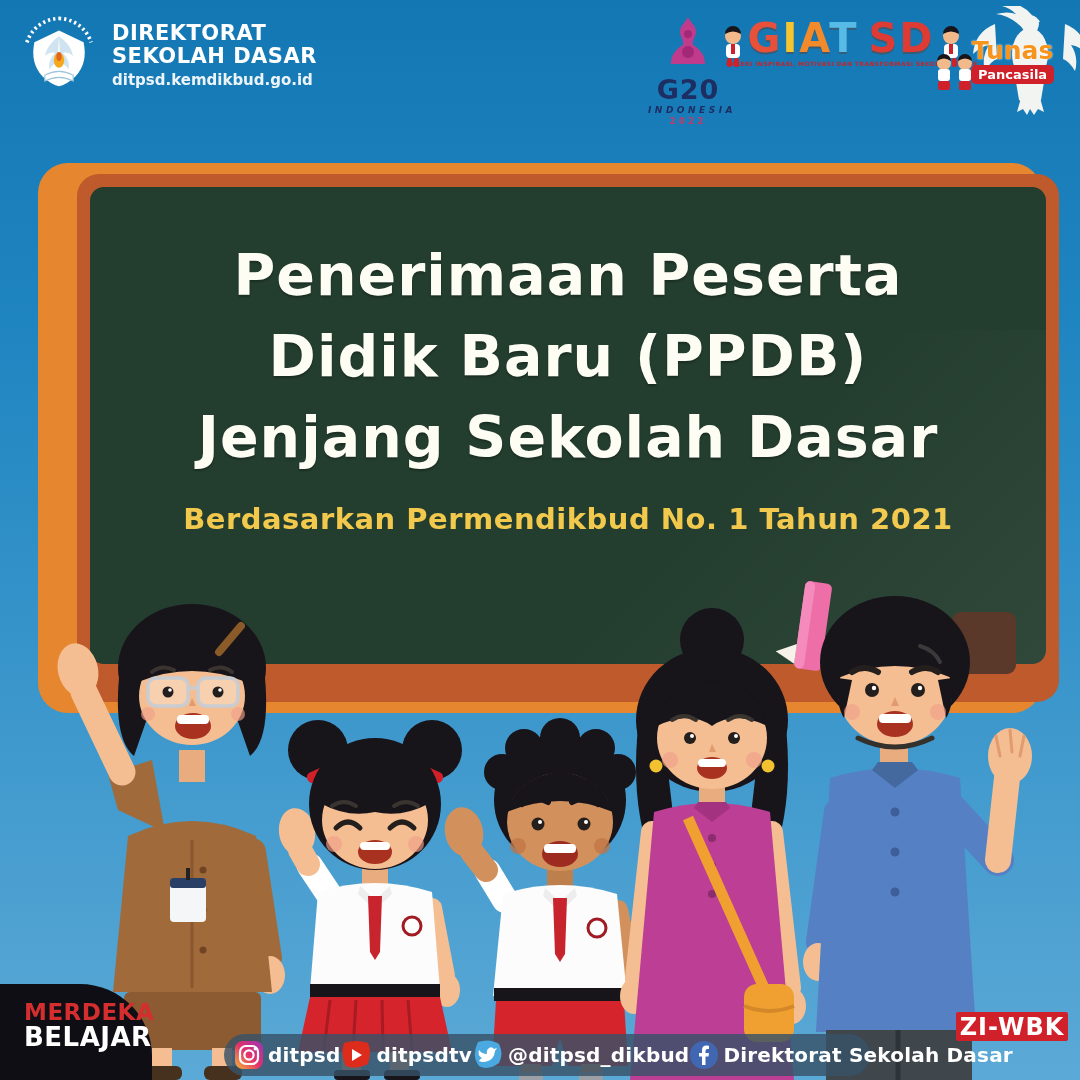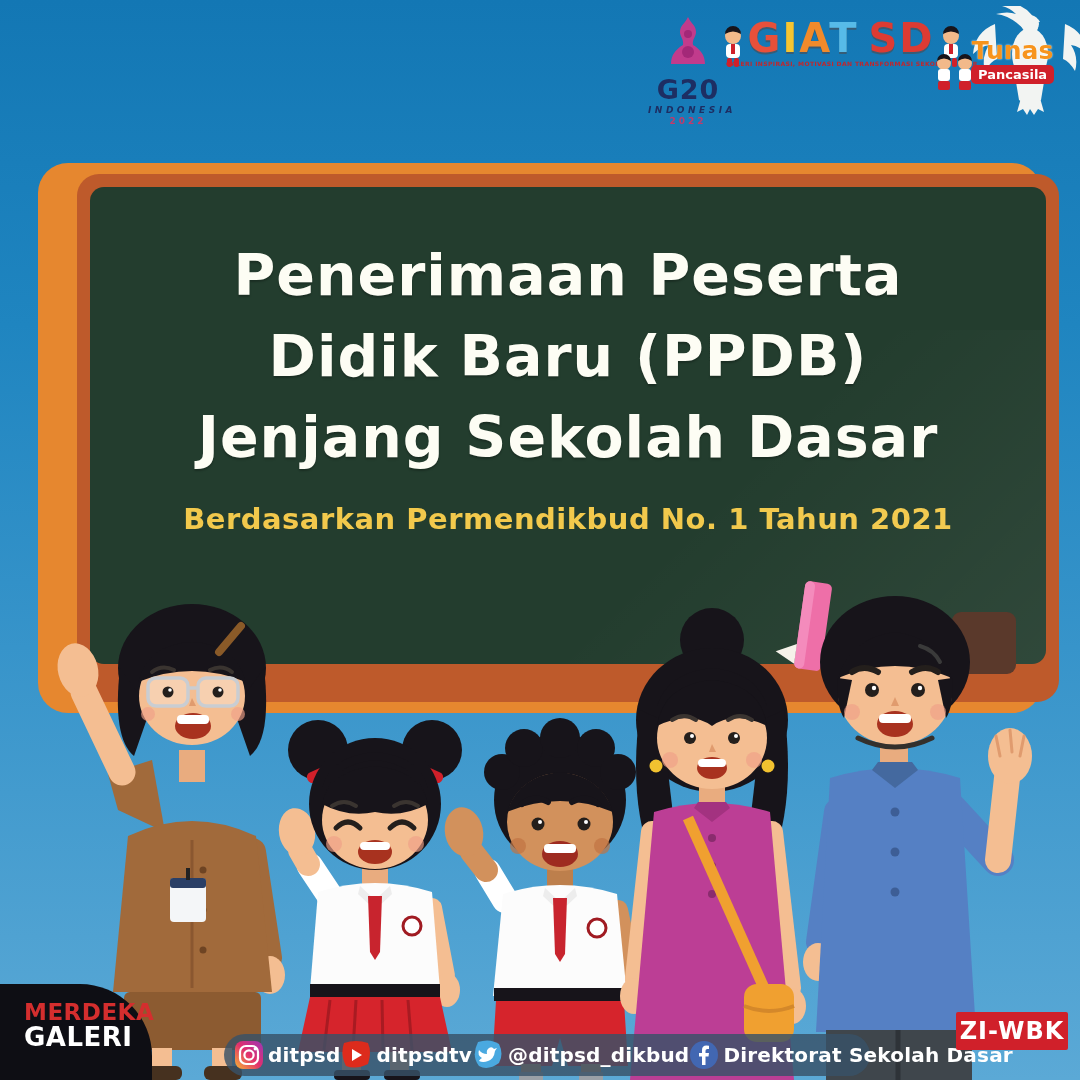--- a/index.html
+++ b/index.html
@@ -44,28 +44,45 @@
   .merdeka{position:absolute;left:0;bottom:0;width:152px;height:96px;background:#0E0E14;
     border-top-right-radius:72px;z-index:6;padding:16px 0 0 24px;box-sizing:border-box;line-height:1.05;}
   .merdeka .m1{color:#D42E2E;font-weight:bold;font-size:23px;letter-spacing:.5px;}
   .merdeka .m2{color:#FFFFFF;font-weight:bold;font-size:26px;letter-spacing:.5px;}
   .social-bar{position:absolute;left:224px;top:1034px;width:646px;height:42px;z-index:5;
     background:rgba(56,82,104,.82);border-radius:21px;display:flex;align-items:center;
     justify-content:space-evenly;padding:0 10px;box-sizing:border-box;}
   .social-item{display:flex;align-items:center;gap:4px;}
   .social-item .handle{color:#fff;font-weight:bold;font-size:20px;letter-spacing:.2px;white-space:nowrap;}
   .social-item svg{display:block}
-  .ziwbk{position:absolute;left:956px;top:1012px;width:112px;height:38px;background:#D0202A;z-index:6;
+  .ziwbk{position:absolute;left:956px;top:1012px;width:112px;height:29px;background:#D0202A;z-index:6;
     display:flex;align-items:center;justify-content:center;color:#fff;font-weight:bold;font-size:24px;letter-spacing:1px;border-radius:2px;}
 </style>
 </head>
 <body>
 
 <div class="poster">
 
+  <div class="hdr-left">
+    <svg width="82" height="86" viewBox="0 0 110 110">
+      <path d="M55,6 A46,46 0 0 1 98,38" stroke="#fff" stroke-width="5" fill="none" stroke-dasharray="3 4"></path>
+      <path d="M12,38 A46,46 0 0 1 55,6" stroke="#fff" stroke-width="5" fill="none" stroke-dasharray="3 4"></path>
+      <path d="M55,22 L22,38 Q16,66 33,84 Q46,96 55,97 Q64,96 77,84 Q94,66 88,38 Z" fill="#fff"></path>
+      <path d="M55,30 Q40,40 36,56 Q44,50 50,52 Q40,62 42,74 Q48,66 53,66 Z" fill="#CFE4F0"></path>
+      <path d="M55,30 Q70,40 74,56 Q66,50 60,52 Q70,62 68,74 Q62,66 57,66 Z" fill="#CFE4F0"></path>
+      <ellipse cx="55" cy="62" rx="7" ry="10" fill="#F5A81C"></ellipse>
+      <ellipse cx="55" cy="57" rx="3.5" ry="6" fill="#E2641E"></ellipse>
+      <path d="M36,82 Q55,72 74,82 L74,90 Q55,80 36,90 Z" fill="#fff" stroke="#9CC3DA" stroke-width="1.5"></path>
+    </svg>
+    <div class="kemdikbud-text">
+      <div class="l1">DIREKTORAT</div>
+      <div class="l2">SEKOLAH DASAR</div>
+      <div class="web">ditpsd.kemdikbud.go.id</div>
+    </div>
+  </div>
 
   <div class="g20">
     <svg width="44" height="58" viewBox="0 0 44 58" style="display:block;margin:0 auto">
       <path d="M22,1 C19,8 14,9 14,16 C14,21 18,23 17,29 C10,33 5,39 5,48 L39,48 C39,39 34,33 27,29 C26,23 30,21 30,16 C30,9 25,8 22,1 Z" fill="#C13B8C"></path>
       <circle cx="22" cy="18" r="4" fill="#A32878"></circle>
       <circle cx="22" cy="36" r="6" fill="#A32878"></circle>
     </svg>
     <div class="gname">G20</div>
     <div class="gcountry">INDONESIA</div>
     <div class="gyear">2022</div>
@@ -332,21 +349,21 @@
         <circle cx="938" cy="152" r="8" fill="#F0A087" opacity=".65"></circle>
       <path d="M891,146 L899,146 L895,137 Z" fill="#E09B6E"></path>
       <ellipse cx="895" cy="164" rx="18" ry="13" fill="#A8321F"></ellipse>
       <rect x="879" y="154" width="32" height="9" rx="4" fill="#fff"></rect>
       <path d="M858,178 Q895,196 932,178" stroke="#34302C" stroke-width="5" fill="none" stroke-linecap="round"></path>
     </g>
   </svg>
 
   <div class="merdeka">
     <div class="m1">MERDEKA</div>
-    <div class="m2">GALERI</div>
+    <div class="m2">BELAJAR</div>
   </div>
 
   <div class="social-bar">
     <div class="social-item">
       <svg width="30" height="30" viewBox="0 0 30 30">
         <defs>
             <linearGradient id="iggrad" x1="0" y1="1" x2="1" y2="0">
           <stop offset="0" stop-color="#F7B733"></stop>
               <stop offset=".5" stop-color="#E1306C"></stop>
               <stop offset="1" stop-color="#9B36B7"></stop>

